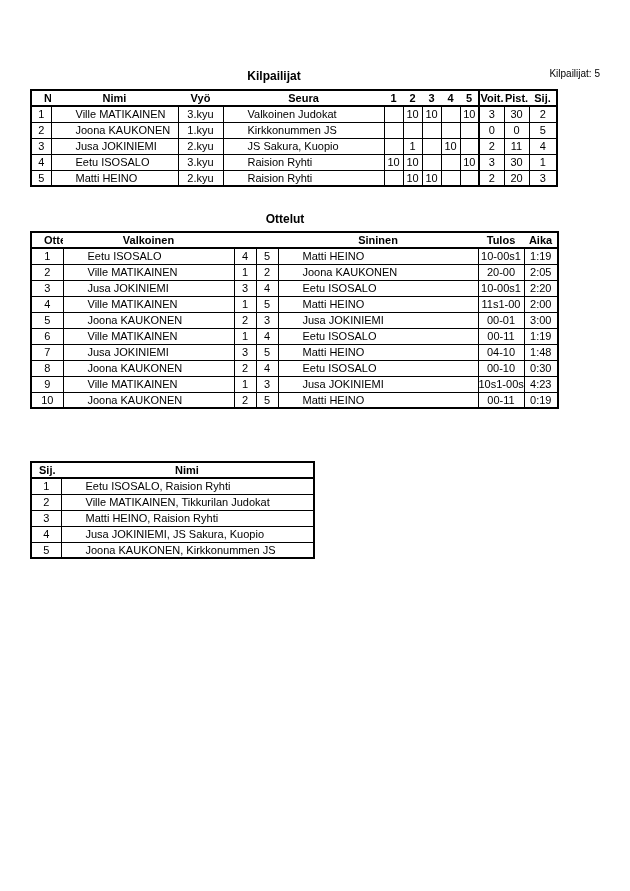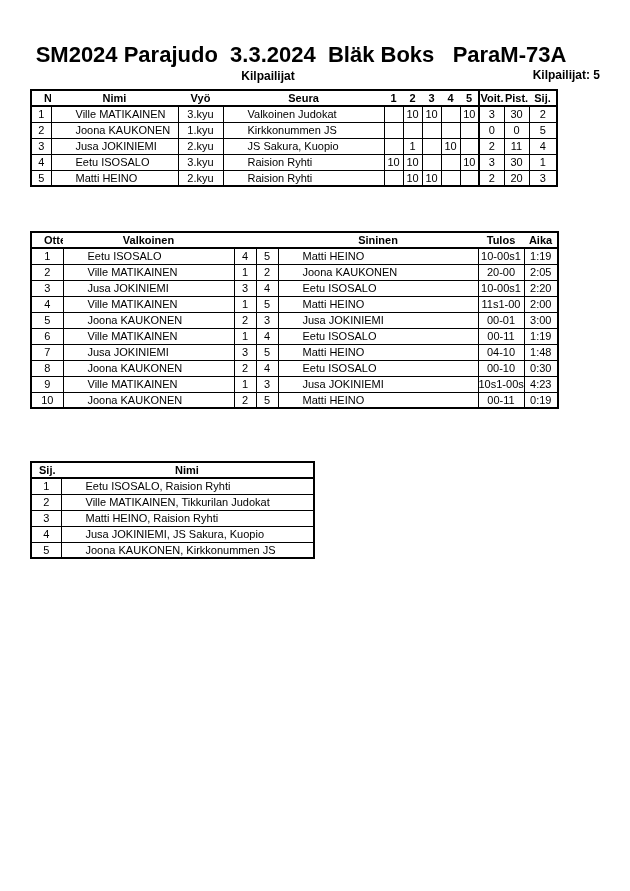--- a/index.html
+++ b/index.html
@@ -16,27 +16,26 @@
   .title {
     position:absolute; top:42px; left:0; width:602px;
     text-align:center;
     font-size:22px; font-weight:bold;
     white-space:pre;
   }
   .caption {
     font-size:12px; font-weight:bold;
     position:absolute; text-align:center;
   }
-  .cap-kilpailijat { top:69px; left:0; width:536px; }
+  .cap-kilpailijat { top:69px; left:6px; width:536px; }
   .cap-ottelut    { top:212px; left:0; width:570px; }
   .cap-tulokset   { top:444px; left:0; width:326px; }
   .count-note {
     position:absolute; top:68px; right:30px;
-    font-size:12px;
-    font-weight:bold;
+    font-size:10px;
   }
   table {
     position:absolute;
     border-collapse:collapse;
     border:2px solid #000;
     table-layout:fixed;
     font-size:11px;
   }
   th, td {
     height:16px;
@@ -58,21 +57,20 @@
   .sep-thick { border-left:2px solid #000 !important; }
   #competitors-table { left:30px; top:89px;  width:526px; }
   #matches-table     { left:30px; top:231px; width:527px; }
   #results-table     { left:30px; top:461px; width:283px; }
 </style>
 </head>
 <body>
 
 <div class="page">
 
-  <div class="title">SM2024 Parajudo  3.3.2024  Bläk Boks   ParaM-73A</div>
 
   <div class="caption cap-kilpailijat">Kilpailijat</div>
   <div class="count-note">Kilpailijat: 5</div>
 
   <table id="competitors-table">
     <colgroup>
       <col style="width:20px">
         <col style="width:127px">
         <col style="width:45px">
         <col style="width:161px">
@@ -172,20 +170,21 @@
     <td>10</td>
     <td></td>
     <td></td>
     <td class="sep-thick">2</td>
     <td>20</td>
     <td>3</td>
   </tr>
 </tbody>
   </table>
 
+  <div class="caption cap-ottelut">Ottelut</div>
 
   <table id="matches-table">
     <colgroup>
       <col style="width:32px">
         <col style="width:171px">
         <col style="width:22px">
         <col style="width:22px">
       <col style="width:200px">
         <col style="width:46px">
         <col style="width:34px">

